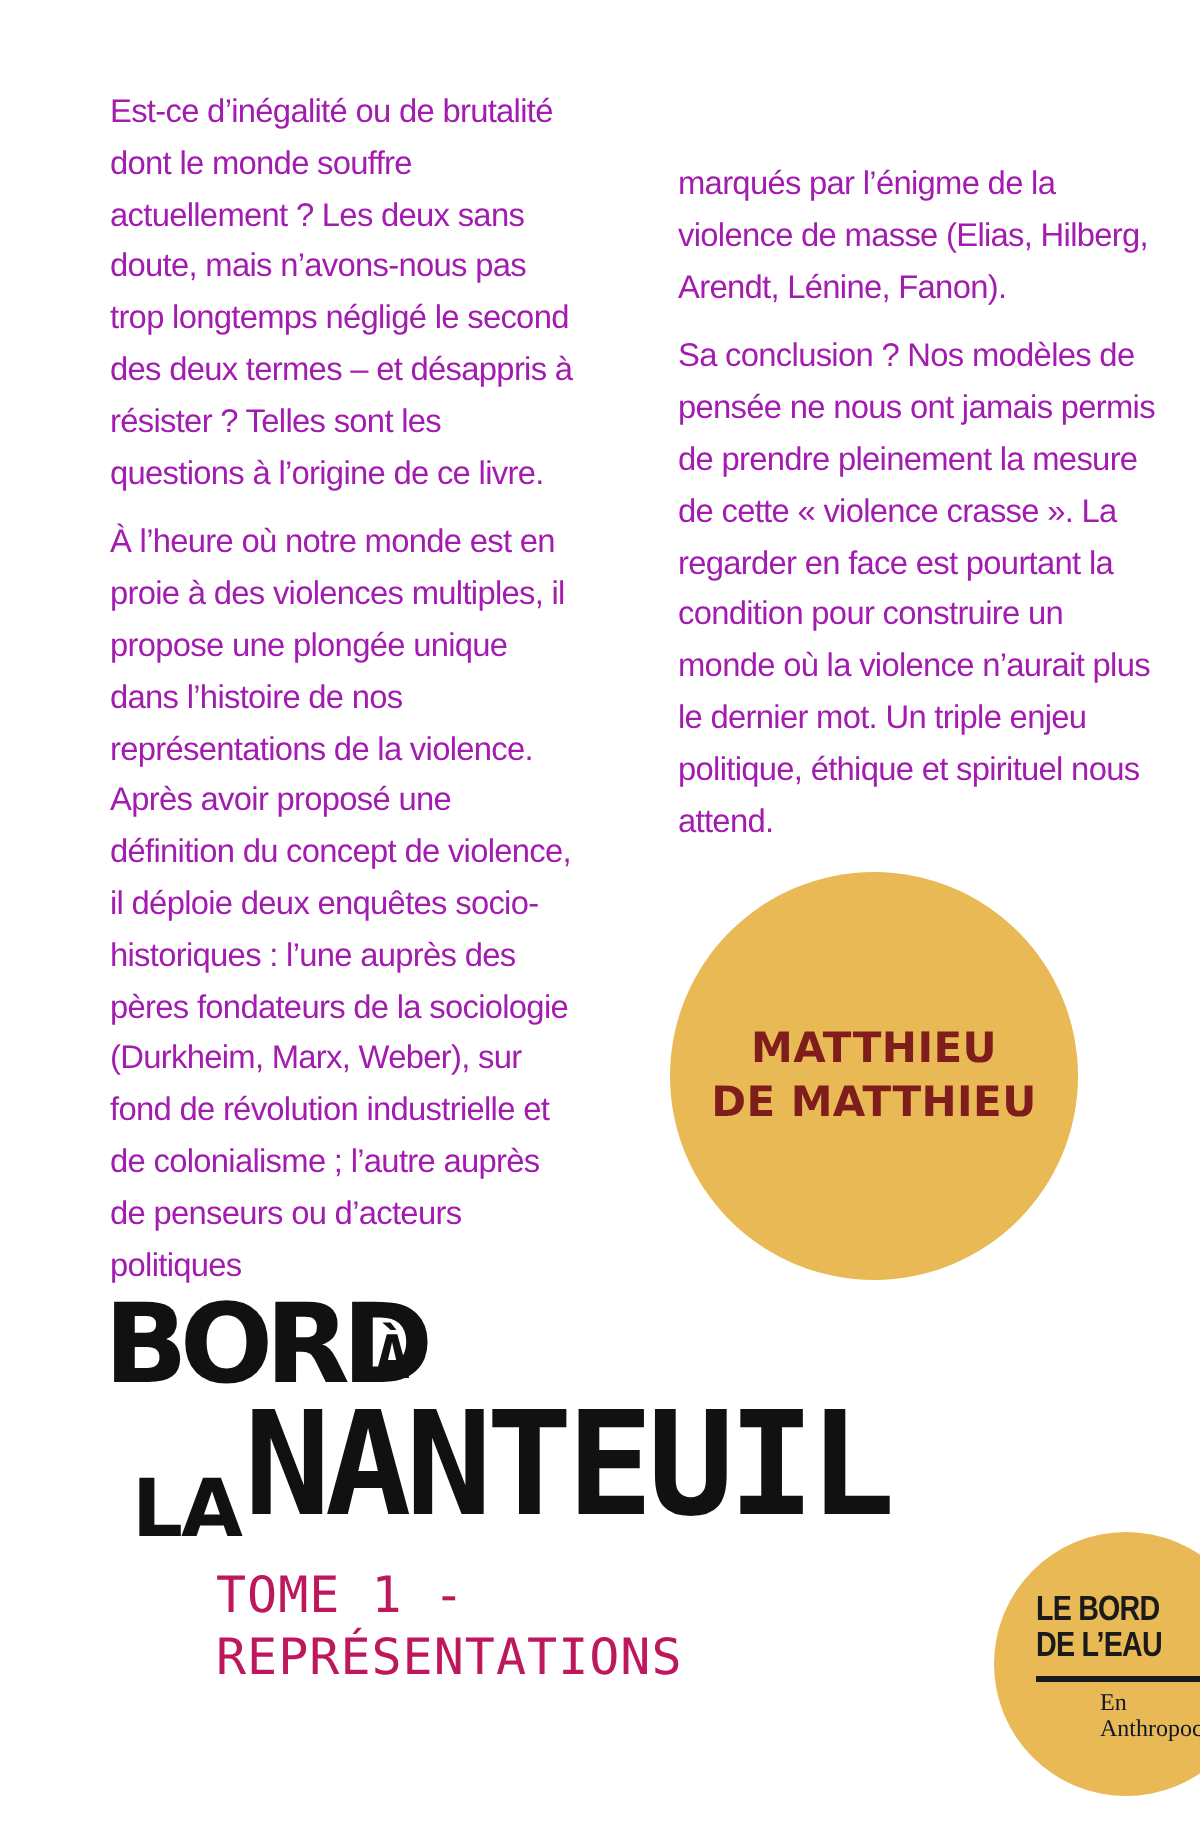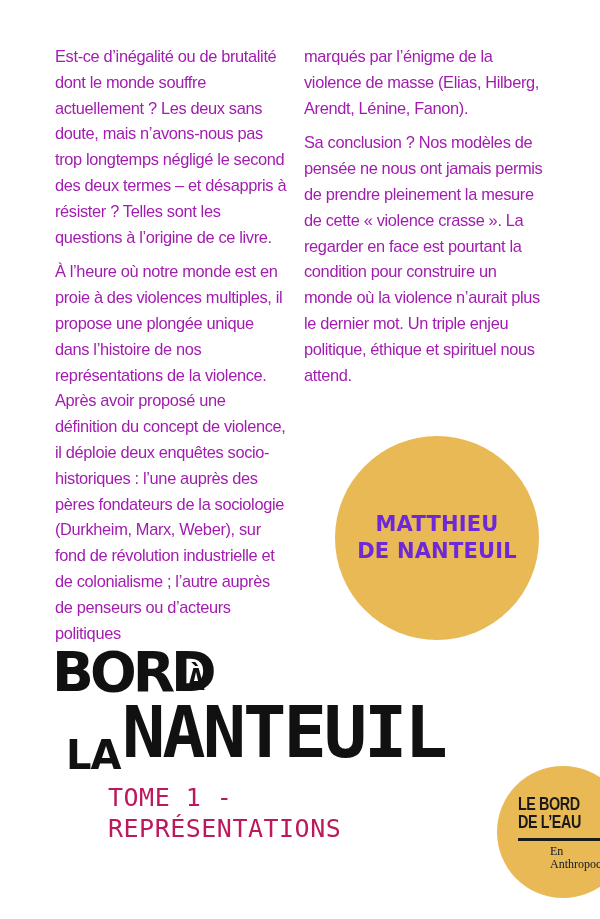--- a/index.html
+++ b/index.html
@@ -9,30 +9,30 @@
     font-family: "Liberation Sans", "DejaVu Sans", sans-serif;
   }
   .col {
     position: absolute; top: 44px; width: 236px;
     font-family: "Liberation Sans", sans-serif;
     font-size: 16.4px; line-height: 25.8px; color: #a21caf;
     letter-spacing: -0.35px;
   }
   .col p { margin: 0 0 9px 0; }
   .col-left { left: 55px; }
-  .col-right { left: 304px; width: 240px; }
+  .col-right { left: 339px; width: 240px; margin-top: 36px; }
 
   .author-circle {
     position: absolute; left: 335px; top: 436px;
     width: 204px; height: 204px; border-radius: 50%;
     display: flex; flex-direction: column; align-items: center; justify-content: center;
   }
   .author-name {
     font-family: "DejaVu Sans", sans-serif; font-weight: bold;
-    font-size: 21px; line-height: 27px; text-align: center; color: #6d28d9;
+    font-size: 21px; line-height: 27px; text-align: center; color: #7f1d1d;
     letter-spacing: 0.2px;
   }
 
   .title {
     position: absolute; left: 52px; top: 640px;
     font-family: "DejaVu Sans Mono", monospace; font-weight: bold; color: #111;
   }
   .title .l1 { position: absolute; left: 0; top: 0; white-space: nowrap; }
   .title .face { font-size: 55px; letter-spacing: -4px; font-family: "DejaVu Sans", sans-serif; font-weight: bold; }
   .title .a { position: absolute; left: 135px; top: 22px; font-size: 30px; }
@@ -69,21 +69,21 @@
   <p>À l’heure où notre monde est en proie à des violences multiples, il propose une plongée unique dans l’histoire de nos représentations de la violence. Après avoir proposé une définition du concept de violence, il déploie deux enquêtes socio-historiques : l’une auprès des pères fondateurs de la sociologie (Durkheim, Marx, Weber), sur fond de révolution industrielle et de colonialisme ; l’autre auprès de penseurs ou d’acteurs politiques</p>
 </div>
 
 <div class="col col-right">
   <p>marqués par l’énigme de la violence de masse (Elias, Hilberg, Arendt, Lénine, Fanon).</p>
   <p>Sa conclusion ? Nos modèles de pensée ne nous ont jamais permis de prendre pleinement la mesure de cette « violence crasse ». La regarder en face est pourtant la condition pour construire un monde où la violence n’aurait plus le dernier mot. Un triple enjeu politique, éthique et spirituel nous attend.</p>
 </div>
 
 <div class="author-circle" style="background:#e8b955;">
   <div class="author-name">MATTHIEU</div>
-  <div class="author-name">DE NANTEUIL</div>
+  <div class="author-name">DE MATTHIEU</div>
 </div>
 
 <div class="title">
   <span class="l1 face">BORD</span>
   <span class="a">À</span>
   <span class="la">LA</span>
   <span class="violence">NANTEUIL</span>
 </div>
 
 <div class="subtitle">

